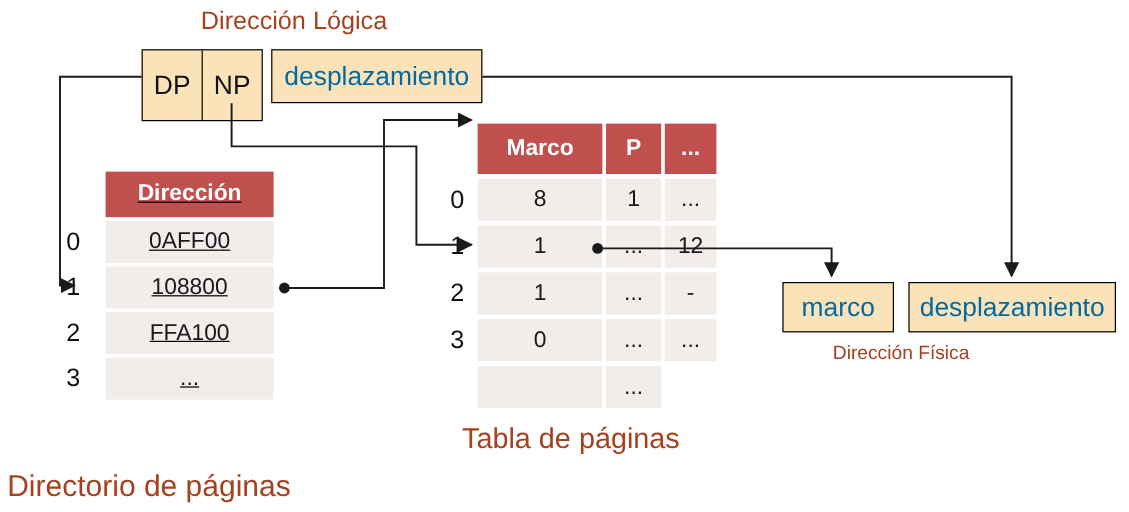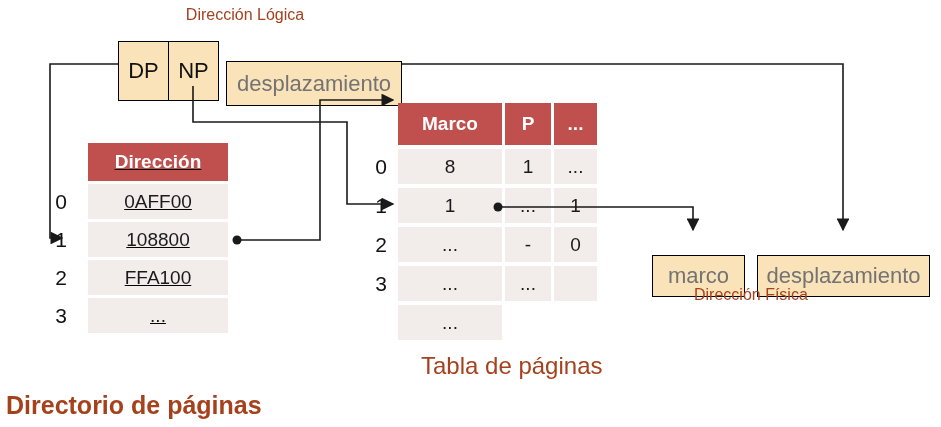--- a/index.html
+++ b/index.html
@@ -13,21 +13,21 @@
   #stage{
     position:relative;width:941px;height:427px;background:#ffffff;
     font-family:"Liberation Sans",sans-serif;overflow:hidden;
   }
   .caption{
     position:absolute;color:var(--accent-text);white-space:nowrap;
   }
   .addr-box{
     position:absolute;background:var(--box-bg);border:1.6px solid #000;
     display:flex;align-items:center;justify-content:center;
-    font-size:22px;color:#737373;box-sizing:border-box;margin-top:20px;
+    font-size:22px;color:#0369a1;box-sizing:border-box;
   }
   .split-box{
     position:absolute;background:var(--box-bg);border:1.6px solid #000;
     display:flex;box-sizing:border-box;
   }
   .split-box .cell{
     flex:1;display:flex;align-items:center;justify-content:center;
     font-size:22px;color:#111;
   }
   .split-box .cell:first-child{border-right:1.6px solid #000;}
@@ -59,69 +59,70 @@
   }
   #overlay{position:absolute;left:0;top:0;z-index:5;pointer-events:none;}
   .connector{fill:none;stroke:var(--line);stroke-width:1.6px;}
   .dot{fill:var(--line);stroke:none;}
 </style>
 </head>
 <body>
 
 <div id="stage">
 
-  <div class="caption" style="left:140px;top:6px;width:210px;text-align:center;font-size:16px;">Dirección Lógica</div>
+  <div class="caption" style="left:140px;top:6px;width:210px;text-align:center;font-size:21px;">Dirección Lógica</div>
 
   <div class="split-box" style="left:118px;top:41px;width:101px;height:60px;">
     <div class="cell">DP</div>
     <div class="cell">NP</div>
   </div>
   <div class="addr-box" style="left:226px;top:41px;width:176px;height:45px;">desplazamiento</div>
 
   <div class="dgrid" id="dir-table">
     <div class="th">Dirección</div>
     <div class="td">0AFF00</div>
     <div class="td">108800</div>
     <div class="td">FFA100</div>
     <div class="td">...</div>
   </div>
   <div class="row-idx" style="left:46px;top:184px;">0</div>
   <div class="row-idx" style="left:46px;top:222px;">1</div>
   <div class="row-idx" style="left:46px;top:260px;">2</div>
   <div class="row-idx" style="left:46px;top:298px;">3</div>
-  <div class="caption" style="left:6px;top:391px;font-size:25px;font-weight:bold;">Directorio de páginas</div>
+  <div class="caption" style="left:6px;top:391px;font-size:25px;">Directorio de páginas</div>
 
   <div class="dgrid" id="page-table">
     <div class="th">Marco</div>
     <div class="th">P</div>
     <div class="th">...</div>
 
     <div class="td">8</div>
     <div class="td">1</div>
     <div class="td">...</div>
 
     <div class="td">1</div>
     <div class="td">...</div>
 
+    <div class="td">12</div>
     <div class="td">1</div>
     <div class="td">...</div>
 
     <div class="td">-</div>
     <div class="td">0</div>
     <div class="td">...</div>
 
     <div class="td">...</div>
     <div class="td"></div>
     <div class="td">...</div>
   </div>
   <div class="row-idx" style="left:366px;top:149px;">0</div>
   <div class="row-idx" style="left:366px;top:188px;">1</div>
   <div class="row-idx" style="left:366px;top:227px;">2</div>
   <div class="row-idx" style="left:366px;top:266px;">3</div>
-  <div class="caption" style="left:385px;top:352px;font-size:24px;margin-left:36px;">Tabla de páginas</div>
+  <div class="caption" style="left:385px;top:352px;font-size:24px;">Tabla de páginas</div>
 
   <div class="addr-box" style="left:652px;top:235px;width:93px;height:42px;">marco</div>
   <div class="addr-box" style="left:757px;top:235px;width:173px;height:42px;">desplazamiento</div>
   <div class="caption" style="left:694px;top:286px;font-size:16px;">Dirección Física</div>
 
   <svg id="overlay" width="941" height="427" viewBox="0 0 941 427">
     <defs>
       <marker id="arrow" viewBox="0 0 10 10" refX="9" refY="5" markerWidth="8" markerHeight="8" orient="auto-start-reverse">
         <path d="M0,0 L10,5 L0,10 z" fill="#1a1a1a"></path>
       </marker>

